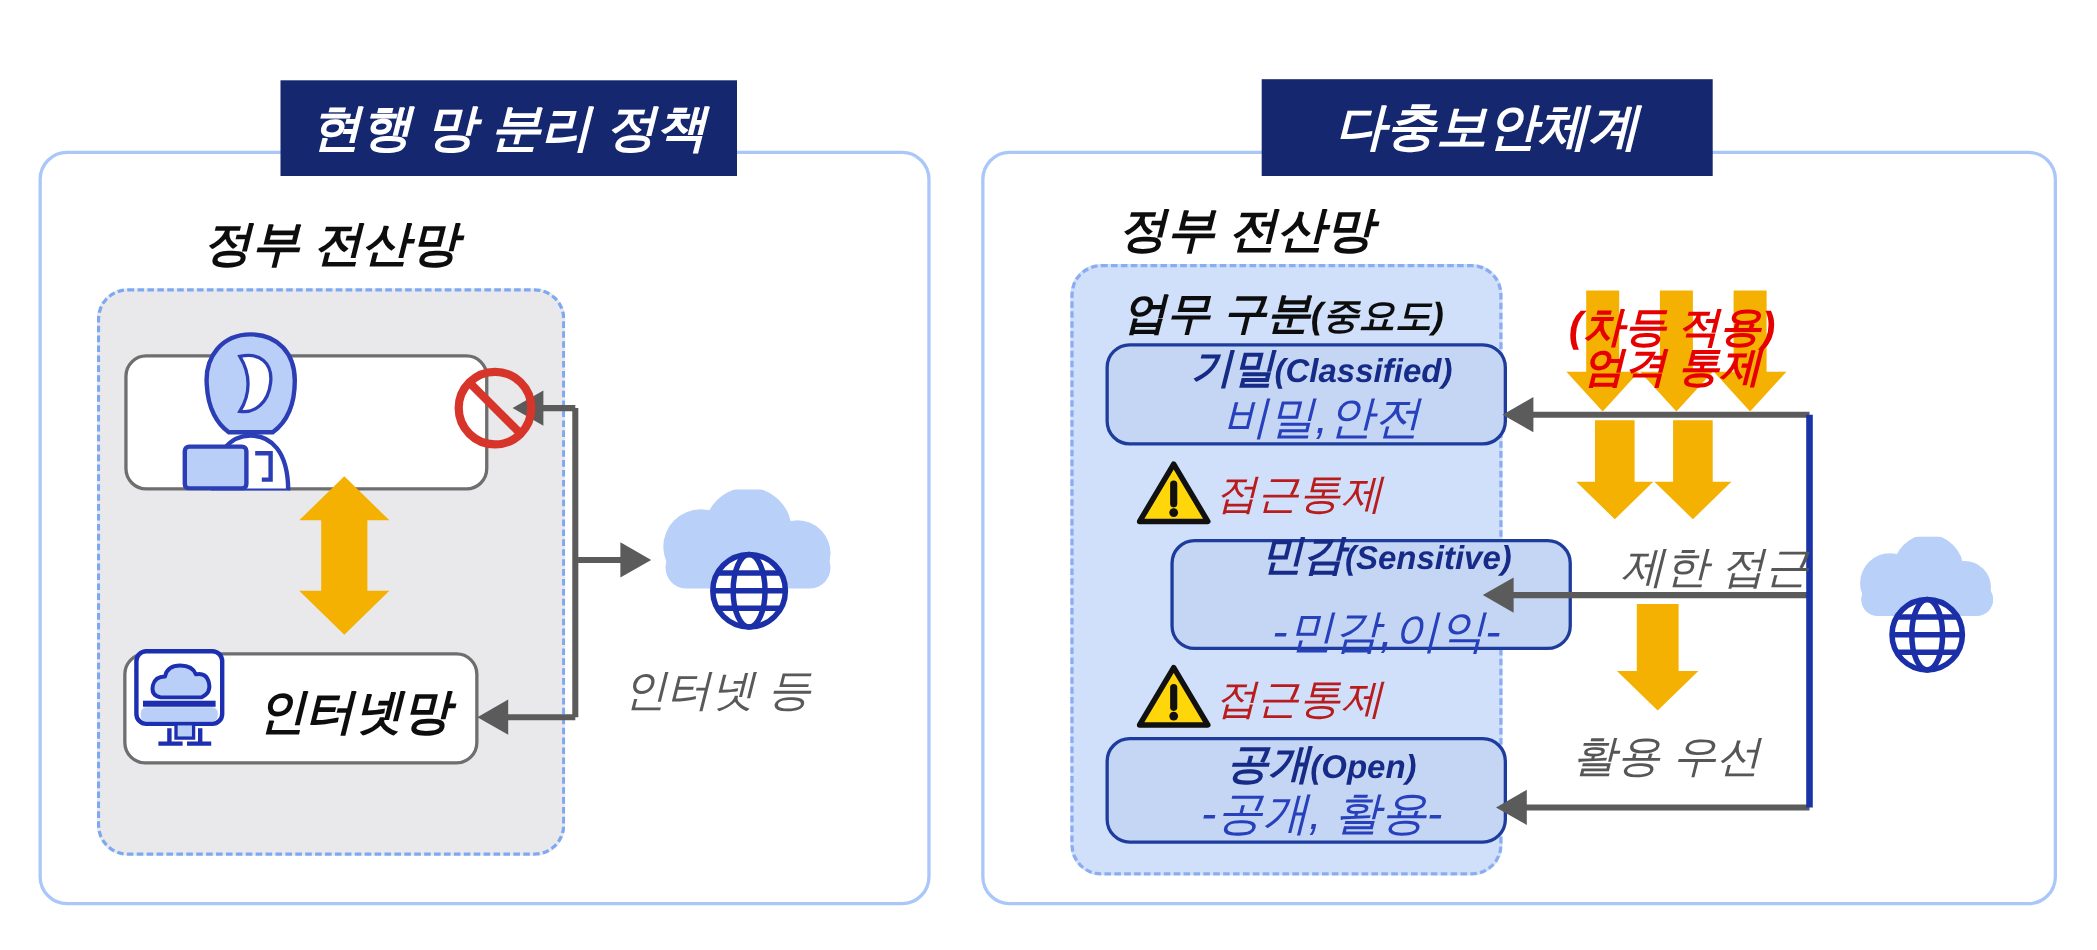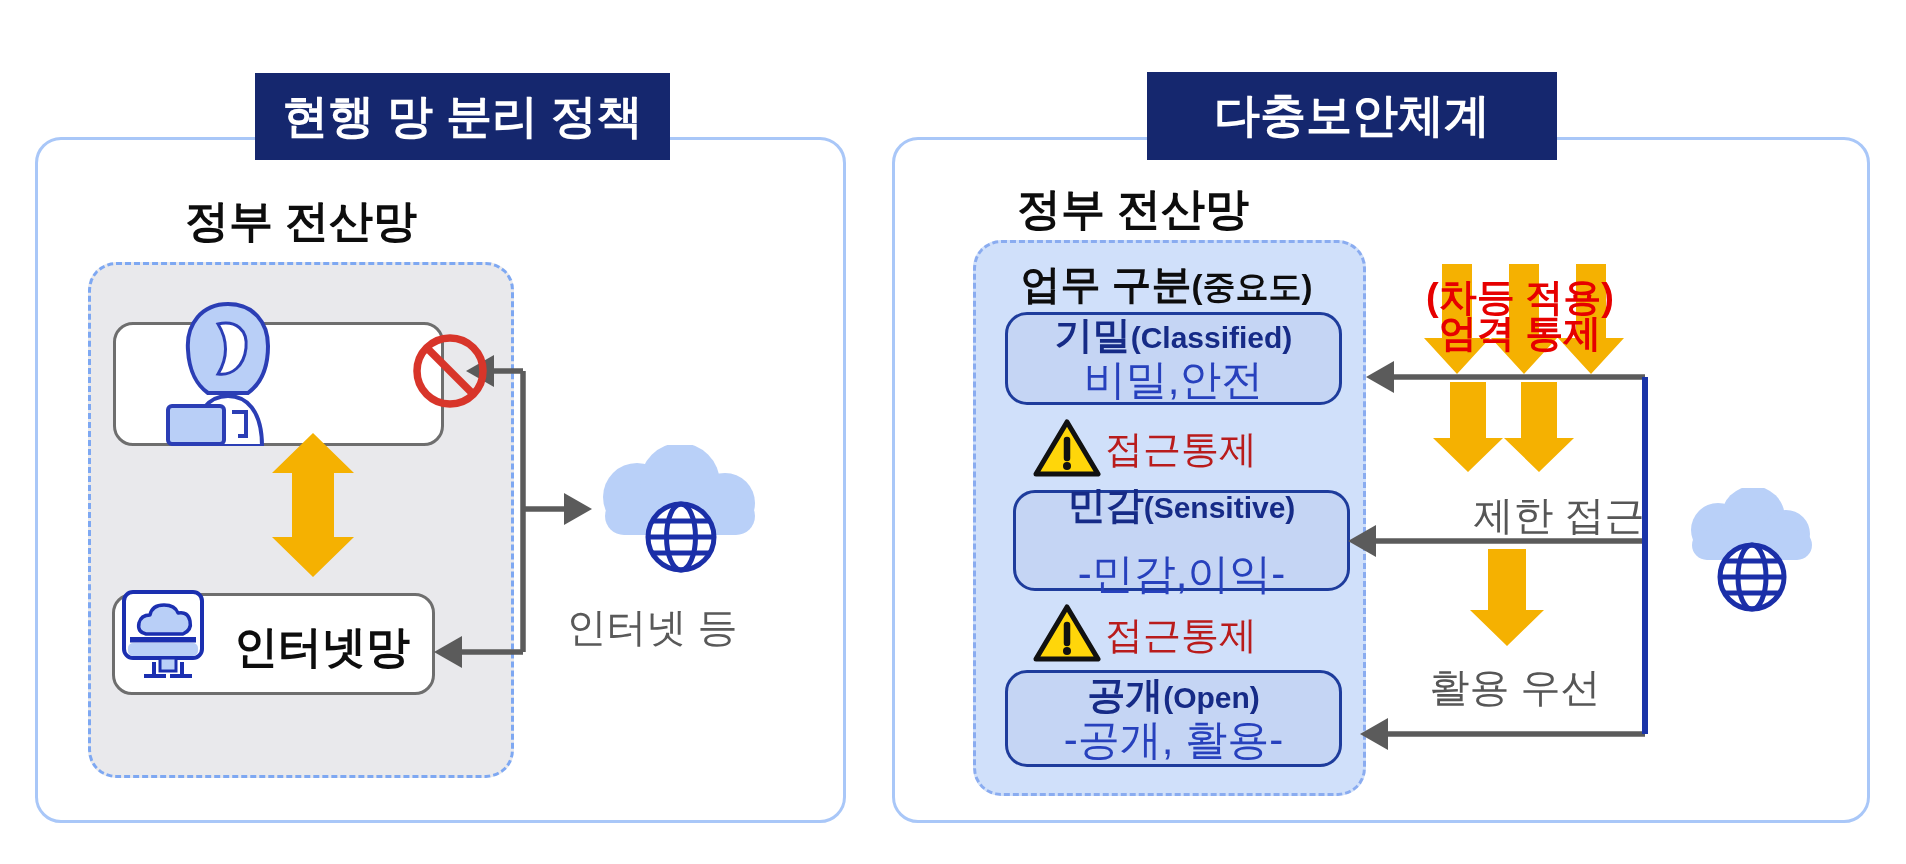--- a/index.html
+++ b/index.html
@@ -1,20 +1,20 @@
 <!DOCTYPE html>
 <html><head>
 <meta charset="utf-8">
 <style>
   html,body{margin:0;padding:0;background:#ffffff;}
   .canvas{
     position:relative;width:1906px;height:864px;overflow:hidden;
     font-family:"Liberation Sans","DejaVu Sans",sans-serif;background:#ffffff;
   }
-  .abs{position:absolute;}
+  .abs{position:absolute;font-style:italic;}
   
   .title-bar{
     background:#15276e;color:#ffffff;font-weight:bold;font-size:46px;
     display:flex;align-items:center;justify-content:center;z-index:5;
   }
   
   .panel{
     background:#ffffff;border:3px solid #a9c7f8;border-radius:26px;z-index:0;
   }
   .panel-heading{
@@ -32,21 +32,21 @@
   
   .net-box{
     background:#ffffff;border:3.5px solid #6e6e6e;border-radius:20px;z-index:2;
   }
   .net-label{
     font-size:44px;font-weight:bold;color:#0d0d0d;text-align:center;z-index:5;white-space:nowrap;
   }
   
   .level-box{
     background:#c5d5f4;border:3.5px solid #1e3c9c;border-radius:22px;z-index:2;
-    display:flex;flex-direction:column;align-items:center;justify-content:center;line-height:1.12;
+    display:flex;flex-direction:column;align-items:center;justify-content:center;line-height:1.12;padding-left:28px;
   }
   .level-title{color:#162b87;font-weight:bold;font-size:38px;white-space:nowrap;}
   .level-title .en{font-size:30px;}
   .level-desc{color:#2741bd;font-size:42px;white-space:nowrap;}
   .muted{color:#595959;}
   .label{z-index:5;text-align:center;white-space:nowrap;}
   .access-label{font-size:38px;color:#b91c1c;z-index:5;white-space:nowrap;}
   .sec-title{font-size:42px;font-weight:bold;color:#0d0d0d;text-align:center;z-index:5;white-space:nowrap;}
   .sec-red{font-size:38px;font-weight:bold;color:#e60000;text-align:center;z-index:5;white-space:nowrap;}
   .flow-label{font-size:40px;color:#565656;text-align:center;z-index:5;white-space:nowrap;}
@@ -126,21 +126,21 @@
     <div class="level-desc">비밀,안전</div>
   </div>
 
   <svg class="icon-svg" style="left:1032px;top:416px;" width="70" height="64" viewBox="0 0 70 64">
     <polygon points="35,6 66,58 4,58" fill="#ffd60a" stroke="#111111" stroke-width="5" stroke-linejoin="round"></polygon>
     <path d="M35,24 V42" stroke="#111111" stroke-width="6.5" stroke-linecap="round"></path>
     <circle cx="35" cy="50" r="4" fill="#111111"></circle>
   </svg>
   <div class="abs access-label" style="left:1105px;top:424px;">접근통제</div>
 
-  <div class="abs level-box" style="left:1013px;top:490px;width:331px;height:95px;gap:24px;">
+  <div class="abs level-box" style="left:1064px;top:490px;width:331px;height:95px;gap:24px;">
     <div class="level-title"><span>민감</span><span class="en">(Sensitive)</span></div>
     <div class="level-desc">-민감,이익-</div>
   </div>
 
   <svg class="icon-svg" style="left:1032px;top:601px;" width="70" height="64" viewBox="0 0 70 64">
     <polygon points="35,6 66,58 4,58" fill="#ffd60a" stroke="#111111" stroke-width="5" stroke-linejoin="round"></polygon>
     <path d="M35,24 V42" stroke="#111111" stroke-width="6.5" stroke-linecap="round"></path>
     <circle cx="35" cy="50" r="4" fill="#111111"></circle>
   </svg>
   <div class="abs access-label" style="left:1105px;top:610px;">접근통제</div>

